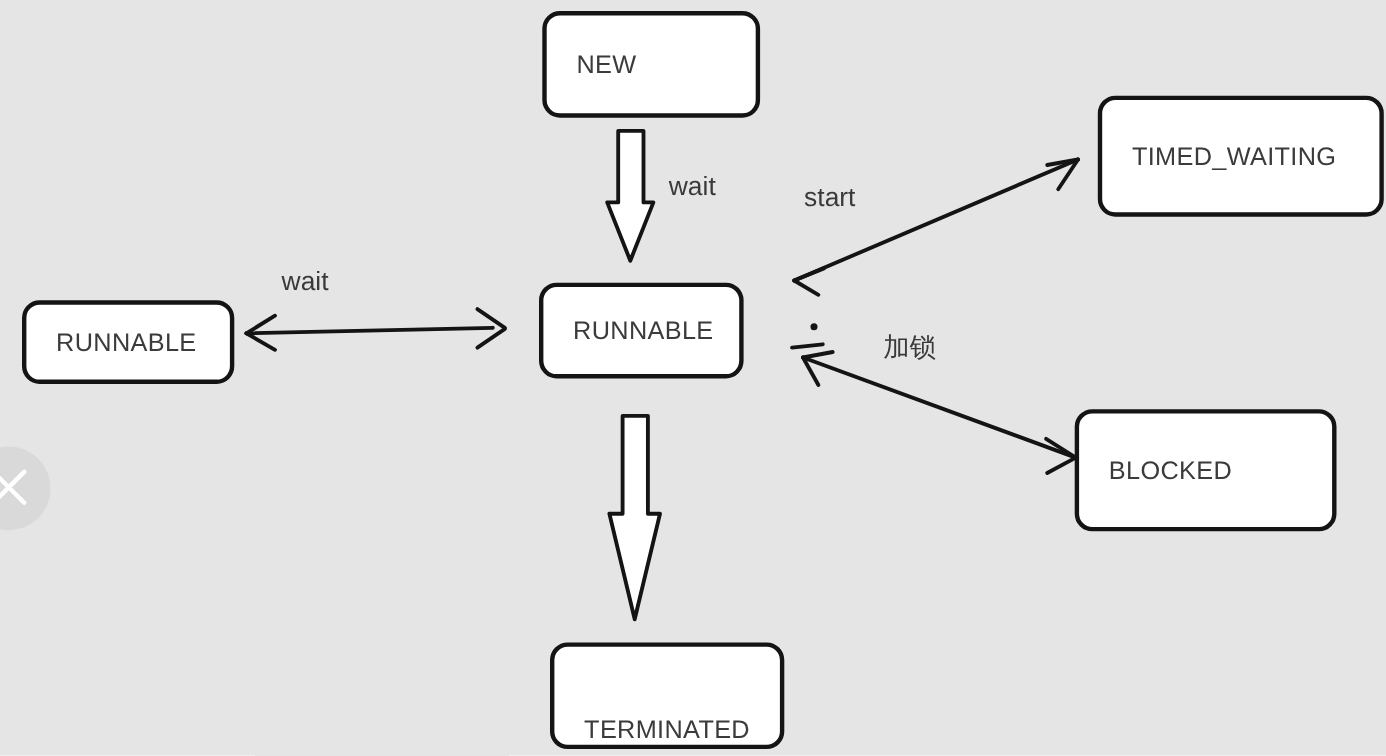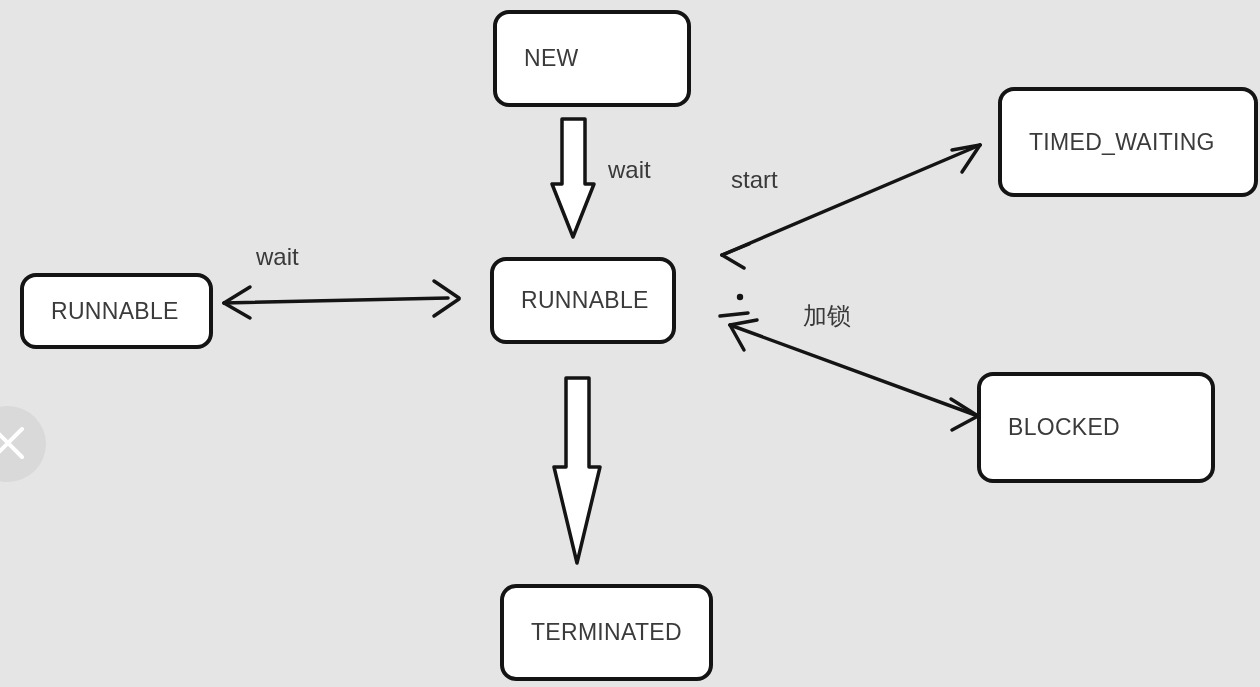--- a/index.html
+++ b/index.html
@@ -35,21 +35,21 @@
     font-size: 23px;
     color: #3b3b3b;
     letter-spacing: 0.3px;
     z-index: 2;
   }
   .node-new         { left: 493px; top: 10px;  width: 198px; height: 97px; }
   .node-runnable    { left: 490px; top: 257px; width: 186px; height: 87px; }
   .node-waiting     { left: 20px;  top: 273px; width: 193px; height: 76px; }
   .node-timed-waiting { left: 998px; top: 87px; width: 260px; height: 110px; }
   .node-blocked     { left: 977px; top: 372px; width: 238px; height: 111px; }
-  .node-terminated  { left: 500px; top: 584px; width: 213px; height: 97px; }
+  .node-terminated  { left: 500px; top: 584px; width: 213px; height: 97px; align-items: flex-end; }
 
   .edge-label {
     position: absolute;
     font-size: 24px;
     color: #3a3a3a;
     z-index: 2;
     white-space: nowrap;
   }
   .label-start { left: 608px; top: 156px; }
   .label-wait  { left: 256px; top: 243px; }

